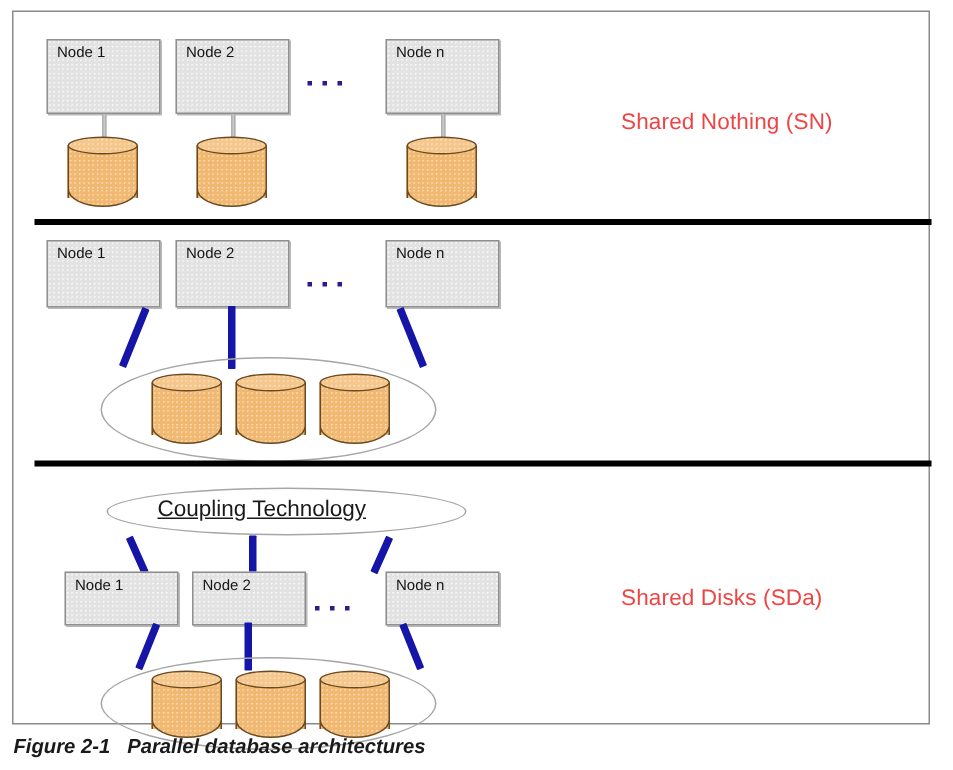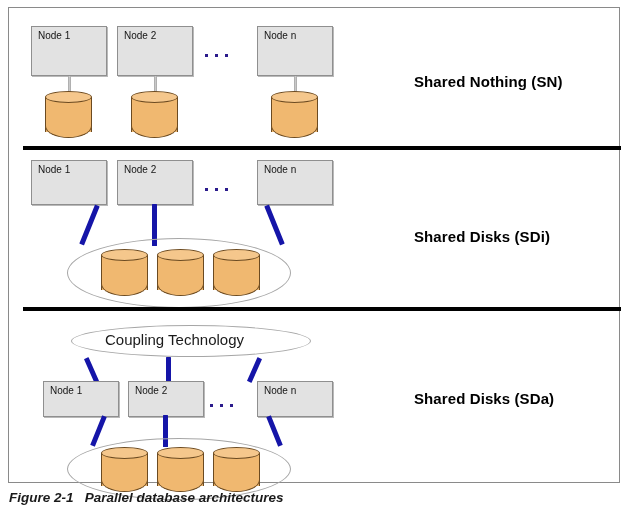--- a/index.html
+++ b/index.html
@@ -45,24 +45,23 @@
     width: 612px;
   }
   #panel-sn  { top: 0px;   height: 138px; }
   #panel-sdi { top: 142px; height: 157px; }
   #panel-sda { top: 303px; height: 173px; }
 
   
   .arch-label {
     position: absolute;
     font-size: 15px;
-    color: #000000;
+    color: #ef4444;
     white-space: nowrap;
     letter-spacing: 0.1px;
-    font-weight: bold;
   }
 
   
   .node-box {
     position: absolute;
     background: #e2e2e2;
     border: 1px solid #8f8f8f;
     box-shadow: 1px 1px 0 #b9b9b9;
     box-sizing: border-box;
     font-size: 10px;
@@ -263,29 +262,28 @@
       <div class="body"></div>
       <div class="bottom"></div>
       <div class="top"></div>
     </div>
     <div class="cyl" style="left:204px; top:99px; width:47px; height:47px;">
       <div class="body"></div>
       <div class="bottom"></div>
       <div class="top"></div>
     </div>
 
-    <div class="arch-label" style="left:405px; top:78px;">Shared Disks (SDi)</div>
   </div>
 
   <div class="separator" id="separator-2"></div>
 
   <div class="panel" id="panel-sda">
 
     <div class="ellipse" style="left:62px; top:14px; width:240px; height:32px;"></div>
-    <div class="ellipse-label" style="left:96px; top:20px;">Coupling Technology</div>
+    <div class="ellipse-label" style="left:96px; top:20px;text-decoration:underline;">Coupling Technology</div>
 
     <div class="blue-link" style="left:80px; top:46px; width:5px; height:26px; transform: rotate(-24deg);"></div>
     <div class="blue-link" style="left:157px; top:46px; width:5px; height:26px;"></div>
     <div class="blue-link" style="left:243px; top:46px; width:5px; height:26px; transform: rotate(24deg);"></div>
 
     <div class="node-box" style="left:34px; top:70px; width:76px; height:36px;">
       <span>Node 1</span>
     </div>
     <div class="node-box" style="left:119px; top:70px; width:76px; height:36px;">
       <span>Node 2</span>

